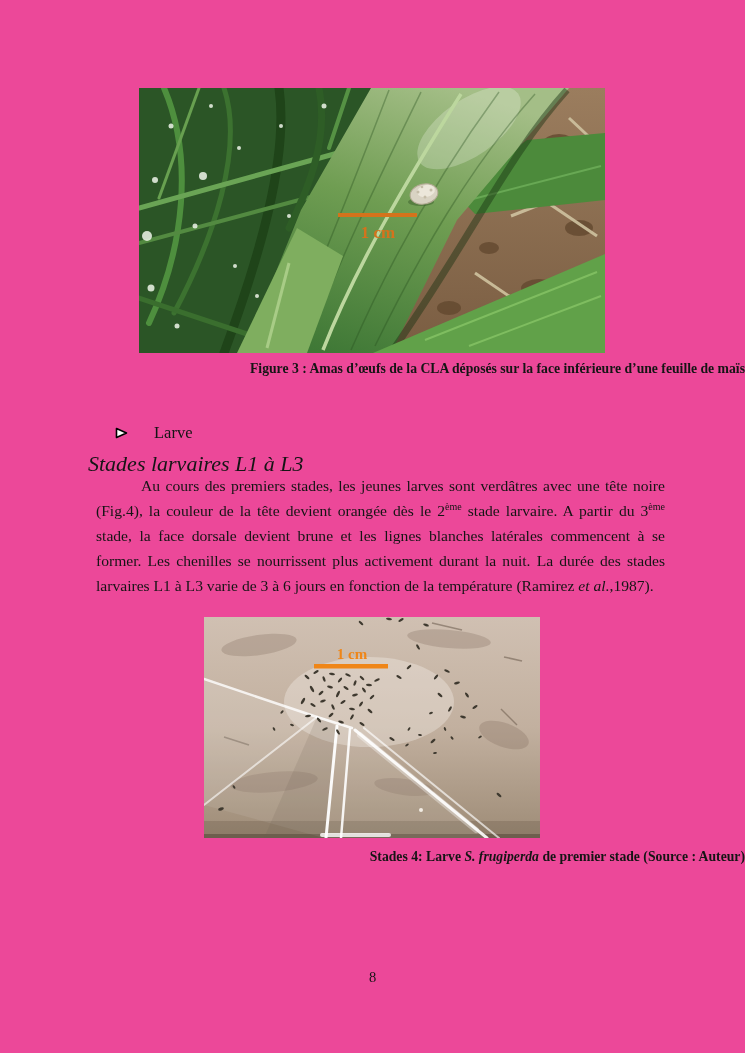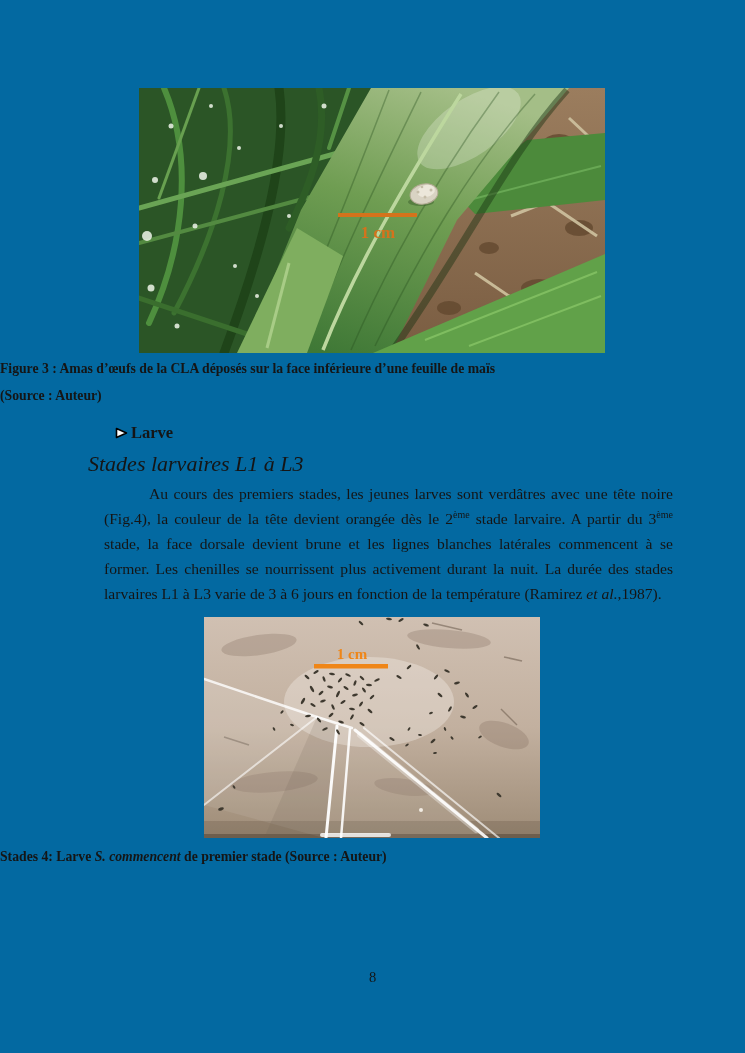--- a/index.html
+++ b/index.html
@@ -1,40 +1,40 @@
 <!DOCTYPE html>
 <html><head>
 <meta charset="utf-8">
 <style>
   html,body{margin:0;padding:0;background:#ffffff;}
   .page{
-    position:relative;width:745px;height:1053px;background:#0369a1;
+    position:relative;width:745px;height:1053px;background:#ec4899;
     font-family:"Liberation Serif","DejaVu Serif",serif;color:#151515;
     overflow:hidden;
   }
   .photo{position:absolute;overflow:hidden;line-height:0;}
   #photo1{left:139px;top:88px;width:466px;height:265px;}
   #photo2{left:204px;top:617px;width:336px;height:221px;}
   .caption{
-    position:absolute;left:0;width:745px;text-align:left;
+    position:absolute;left:0;width:745px;text-align:right;
     font-weight:bold;font-size:13.7px;line-height:16px;white-space:nowrap;
   }
   #cap3a{top:361px;}
   #cap3b{top:388px;}
   #cap4{top:849px;}
   .heading-row{
     position:absolute;left:115px;top:423px;display:flex;align-items:center;
-    gap:3px;font-size:16.5px;font-weight:bold;
+    gap:26px;font-size:16.5px;font-weight:normal;
   }
   .bullet{display:inline-flex;align-items:center;line-height:0;}
   .subheading{
     position:absolute;left:88px;top:451px;font-style:italic;font-size:22px;
   }
   .para{
-    position:absolute;left:88px;top:465px;width:569px;margin:16px;
+    position:absolute;left:88px;top:465px;width:569px;margin:8px;
     font-size:15.6px;line-height:25px;text-align:justify;text-indent:45px;
   }
   .para sup{font-size:10px;line-height:0;}
   .pagenum{
     position:absolute;left:0;top:969px;width:745px;text-align:center;
     font-size:14.5px;
   }
   svg text{font-family:"Liberation Serif","DejaVu Serif",serif;}
 </style>
 </head>
@@ -140,21 +140,20 @@
             <circle cx="283" cy="99" r="1.3"></circle>
           </g>
       </g>
 
       <rect x="199" y="125" width="79" height="4" fill="#d4731c"></rect>
       <text x="239" y="150" text-anchor="middle" font-size="17" font-weight="bold" fill="#d4731c">1 cm</text>
     </svg>
   </div>
 
   <div class="caption" id="cap3a">Figure 3 : Amas d’œufs de la CLA déposés sur la face inférieure d’une feuille de maïs</div>
-  <div class="caption" id="cap3b">(Source : Auteur)</div>
 
   <div class="heading-row">
     <span class="bullet">
       <svg width="13" height="12" viewBox="0 0 13 12">
         <path d="M1.5,1.5 L11.5,6 L1.5,10.5 Z" fill="#ffffff" stroke="#000000" stroke-width="1.6" stroke-linejoin="round"></path>
       </svg>
     </span>
     <span>Larve</span>
   </div>
 
@@ -273,17 +272,17 @@
         <ellipse cx="70" cy="112" rx="2" ry="1" transform="rotate(60 70 112)"></ellipse>
           <ellipse cx="203" cy="128" rx="2" ry="1" transform="rotate(-35 203 128)"></ellipse>
       </g>
       <circle cx="217" cy="193" r="2" fill="#f2ede4"></circle>
 
       <text x="148" y="42" text-anchor="middle" font-size="15" font-weight="bold" fill="#ef8618">1 cm</text>
       <rect x="110" y="47" width="74" height="4.5" fill="#ef8618"></rect>
     </svg>
   </div>
 
-  <div class="caption" id="cap4"><span>Stades 4: Larve </span><i>S. commencent</i><span> de premier stade (Source : Auteur)</span></div>
+  <div class="caption" id="cap4"><span>Stades 4: Larve </span><i>S. frugiperda</i><span> de premier stade (Source : Auteur)</span></div>
 
   <div class="pagenum">8</div>
 
 </div>
 
 </body></html>

